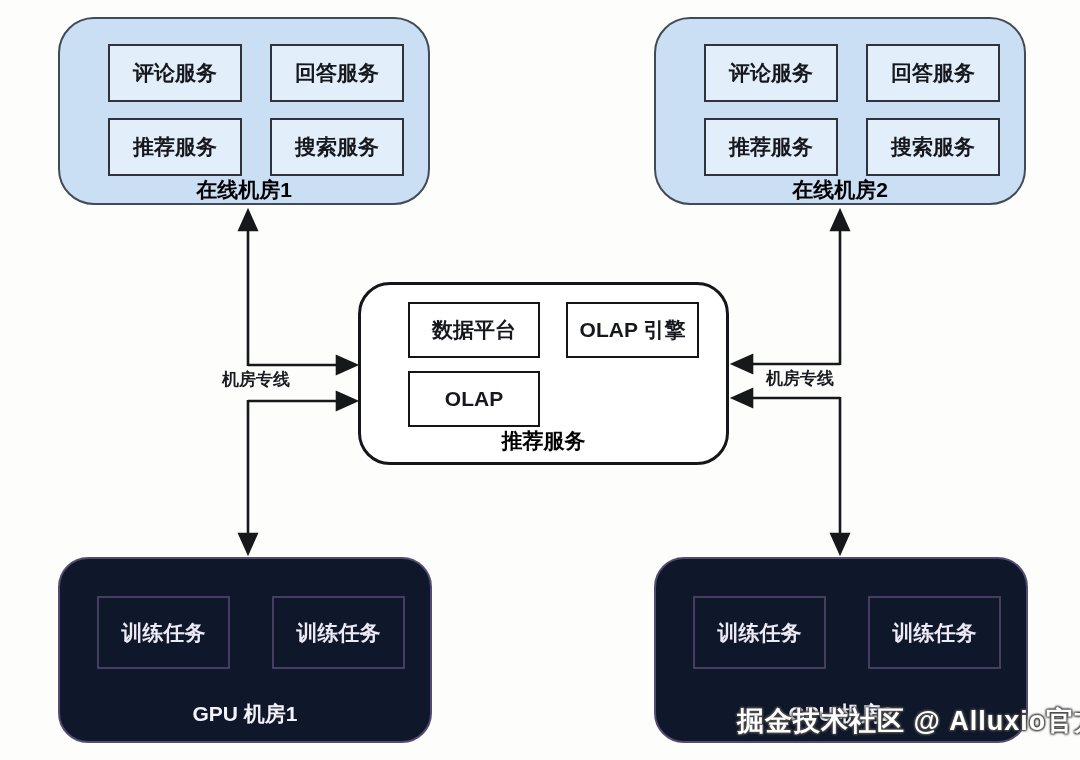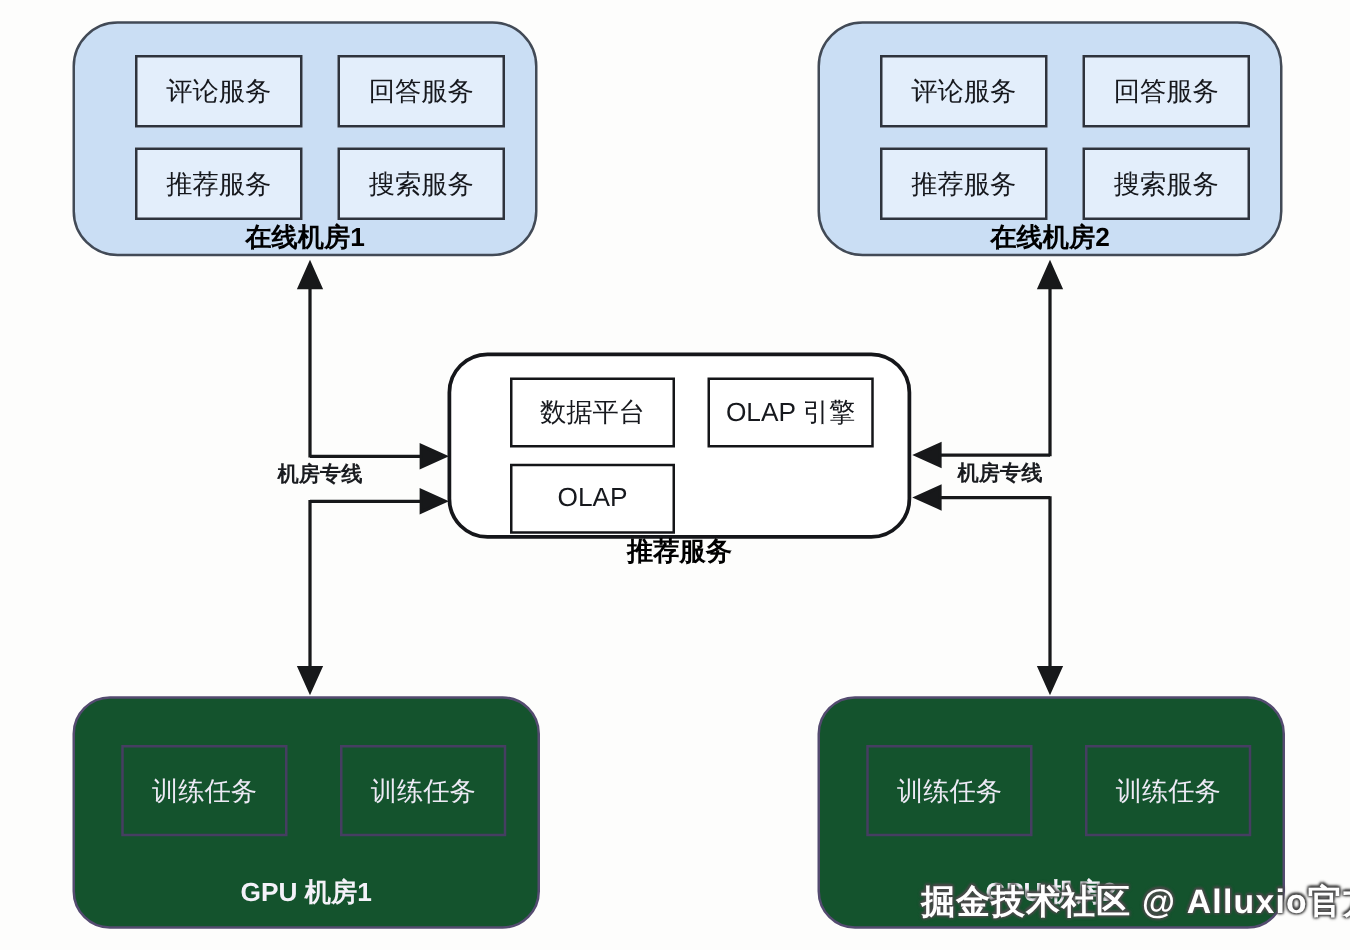--- a/index.html
+++ b/index.html
@@ -15,39 +15,39 @@
   .room{
     position:absolute;box-sizing:border-box;
     display:flex;flex-direction:column;
   }
   .room-online{
     width:372px;height:188px;top:17px;
     background:#cadef4;border:2px solid #424a56;border-radius:36px;
   }
   #online1{left:58px;} #online2{left:654px;}
   .room-offline{
-    left:358px;top:282px;width:371px;height:149px;
+    left:358px;top:282px;width:371px;height:183px;
     background:#ffffff;border:3px solid #15161a;border-radius:32px;
   }
   .room-gpu{
     width:374px;height:186px;top:557px;
-    background:#14532d;border:2px solid #544b70;border-radius:30px;
+    background:#0f172a;border:2px solid #544b70;border-radius:30px;
   }
   #gpu1{left:58px;} #gpu2{left:654px;}
 
   
   .grid{
     display:grid;grid-template-columns:150px 150px;
     justify-content:space-between;row-gap:16px;
     padding:25px 24px 0 32px;
   }
   .node{
     box-sizing:border-box;height:58px;
     display:flex;align-items:center;justify-content:center;
-    font-size:21px;font-weight:400;color:#16181d;
+    font-size:21px;font-weight:700;color:#16181d;
     background:#e3eefb;border:2px solid #2e333c;margin-left:16px;
   }
   .room-offline .grid{grid-template-columns:148px 149px;row-gap:13px;padding:17px 27px 0 31px;}
   .room-offline .node{height:56px;background:#ffffff;border:2.5px solid #141518;}
   .room-gpu .grid{grid-template-columns:149px 149px;padding:37px 25px 0 21px;}
   .room-gpu .node{height:73px;background:transparent;border:2px solid #463e62;color:#edeaf5;}
 
   .room-label{
     margin-top:auto;text-align:center;
     font-size:21px;font-weight:600;color:#000000;

